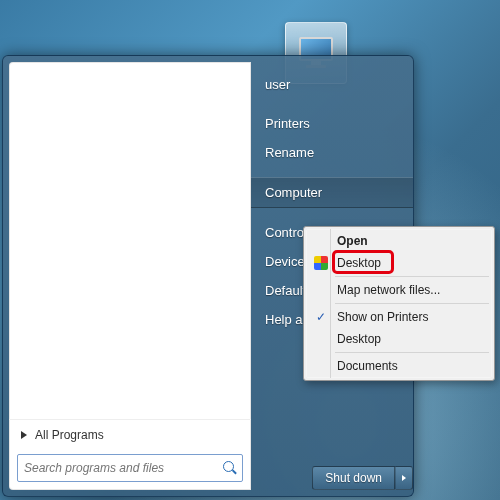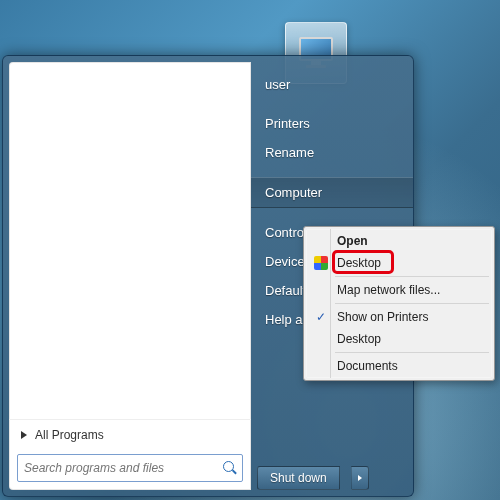--- a/index.html
+++ b/index.html
@@ -47,21 +47,21 @@
     .r-item {
       padding: 7px 14px; color: #fff; font-size: 13px; cursor: pointer;
       text-shadow: 0 1px 1px rgba(0,0,0,0.4);
     }
     .r-item.highlight {
       background: linear-gradient(to bottom, rgba(0,0,0,0.18), rgba(0,0,0,0.1));
       border-top: 1px solid rgba(255,255,255,0.15);
       border-bottom: 1px solid rgba(0,0,0,0.25);
     }
     .r-gap { height: 10px; }
-    .shutdown-row { display:flex; gap:11px; margin: 6px 0 0 6px; }
+    .shutdown-row { display:flex; gap:0; margin: 6px 0 0 6px; justify-content: flex-end; }
     .shutdown-btn {
       background: linear-gradient(to bottom, #5c88a8, #3a6484);
       border: 1px solid rgba(0,0,0,0.4); color:#fff; font-size:12px;
       padding: 4px 12px; border-radius: 3px 0 0 3px; cursor:pointer;
       text-shadow: 0 1px 1px rgba(0,0,0,0.4);
     }
     .shutdown-arrow {
       background: linear-gradient(to bottom, #5c88a8, #3a6484);
       border: 1px solid rgba(0,0,0,0.4); border-left-color: rgba(0,0,0,0.2);
       width: 18px; border-radius: 0 3px 3px 0; cursor:pointer;

